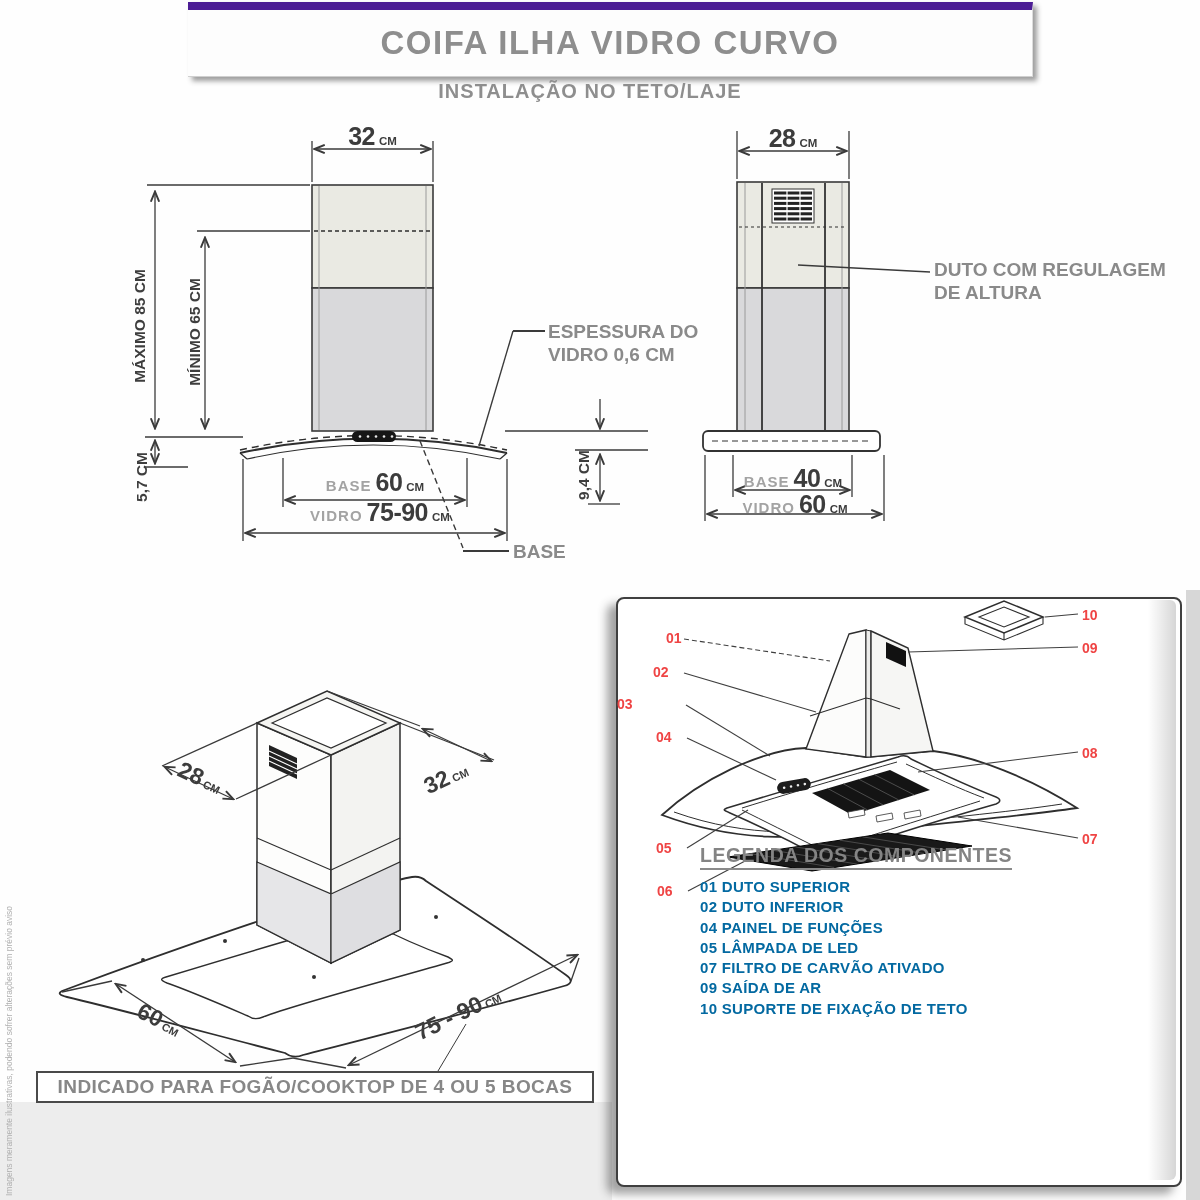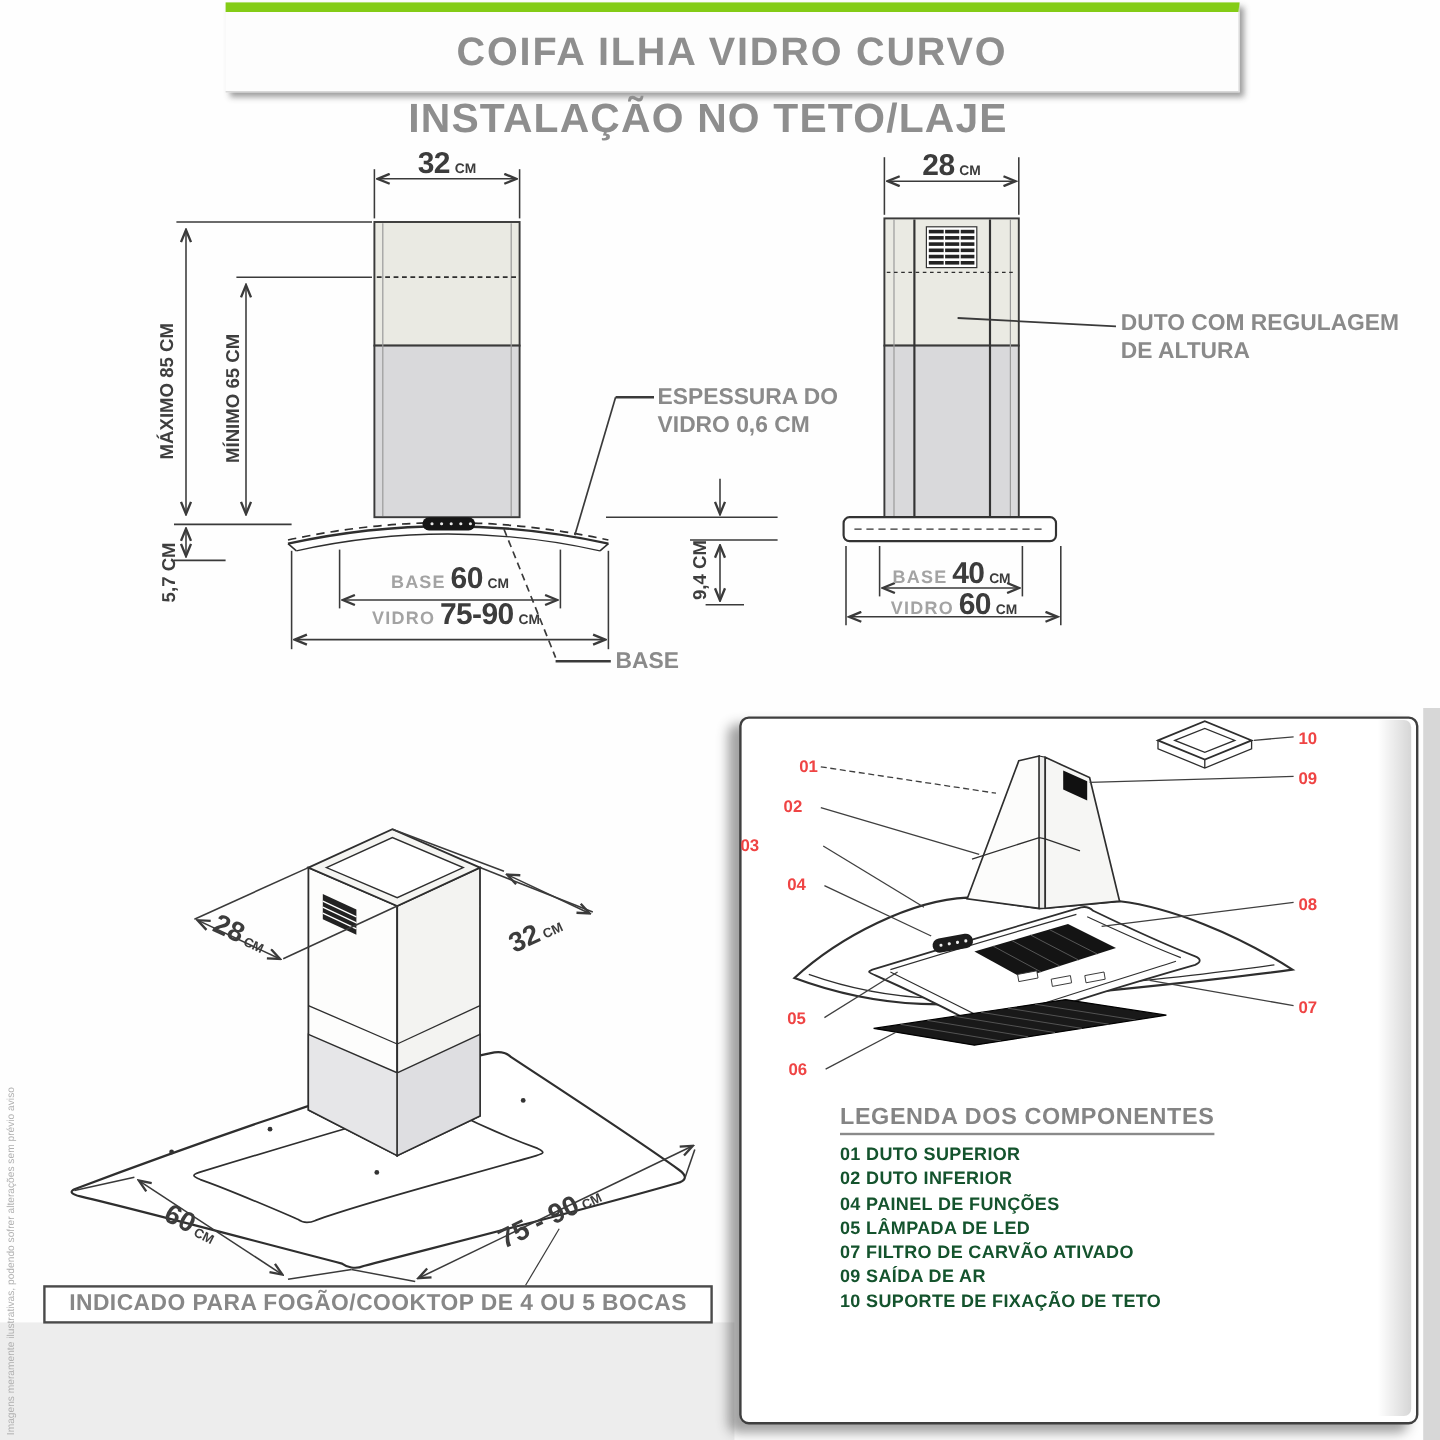--- a/index.html
+++ b/index.html
@@ -1,47 +1,47 @@
 <!DOCTYPE html>
 <html><head>
 <meta charset="utf-8">
 <style>
   html,body{margin:0;padding:0;background:#fff;font-family:"Liberation Sans",sans-serif;}
   .stage{position:relative;width:1200px;height:1200px;background:#fefefe;overflow:hidden;}
   .abs{position:absolute;}
   svg.art{position:absolute;left:0;top:0;pointer-events:none;}
 
   .title-box{left:188px;top:2px;width:844px;height:66px;background:#fdfdfd;
-    border-top:8px solid #84cc16;border-bottom:1px solid #cfcfcf;border-right:1px solid #dcdcdc;
+    border-top:8px solid #4c1d95;border-bottom:1px solid #cfcfcf;border-right:1px solid #dcdcdc;
     box-shadow:4px 4px 5px rgba(40,40,40,.45);display:flex;align-items:center;justify-content:center;}
   .title{font-size:33px;font-weight:bold;color:#8e8e8e;letter-spacing:1.5px;white-space:nowrap;}
-  .subtitle{left:290px;top:80px;width:600px;text-align:center;font-size:34px;font-weight:bold;color:#8e8e8e;letter-spacing:1px;}
+  .subtitle{left:290px;top:80px;width:600px;text-align:center;font-size:20px;font-weight:bold;color:#8e8e8e;letter-spacing:1px;}
 
   .dim{display:flex;align-items:baseline;justify-content:center;gap:4px;}
   .dim .v{font-size:25px;font-weight:bold;color:#3c3c3c;letter-spacing:-0.5px;}
   .dim .u{font-size:11.5px;font-weight:bold;color:#3c3c3c;}
   .dim .w{font-size:15px;font-weight:bold;color:#a3a3a3;letter-spacing:1px;}
 
   .vlabel{transform:translate(-50%,-50%) rotate(-90deg);font-size:15.5px;font-weight:bold;color:#3e3e3e;white-space:nowrap;}
   .ilabel{display:flex;align-items:baseline;gap:3px;justify-content:center;white-space:nowrap;}
   .ilabel .v{font-size:23px;font-weight:bold;color:#3c3c3c;}
   .ilabel .u{font-size:11px;font-weight:bold;color:#3c3c3c;}
 
   .glabel{font-size:19px;font-weight:bold;color:#8a8a8a;line-height:1.22;white-space:pre-line;}
   .callout{font-size:14px;font-weight:bold;color:#ef4444;}
 
   .panel{left:616px;top:597px;width:562px;height:586px;background:#fff;border:2px solid #3f3f3f;border-radius:8px;
     box-shadow:-9px 7px 10px rgba(50,50,50,.45);}
   .panel-shade{left:1148px;top:600px;width:28px;height:580px;background:linear-gradient(to right,rgba(0,0,0,0),rgba(0,0,0,0.16));border-radius:0 6px 6px 0;}
   .strip-right{left:1186px;top:590px;width:14px;height:610px;background:#d7d7d7;}
   .strip-bottom{left:0;top:1102px;width:612px;height:98px;background:#ededed;}
 
-  .legend{left:700px;top:920px;width:470px;}
+  .legend{left:700px;top:844px;width:470px;}
   .legend-h{display:inline-block;font-size:19.5px;font-weight:bold;color:#848484;border-bottom:2px solid #8a8a8a;padding-bottom:1px;margin-bottom:7px;letter-spacing:0.5px;}
-  .lg{font-size:15px;font-weight:bold;color:#14532d;line-height:20.3px;letter-spacing:0.3px;}
+  .lg{font-size:15px;font-weight:bold;color:#0369a1;line-height:20.3px;letter-spacing:0.3px;}
 
   .ind-box{left:36px;top:1071px;width:554px;height:28px;border:2px solid #4a4a4a;background:#fff;
     display:flex;align-items:center;justify-content:center;font-size:19px;font-weight:bold;color:#878787;letter-spacing:0.4px;}
   .sidenote{left:4px;top:1196px;transform-origin:0 0;transform:rotate(-90deg);font-size:8.5px;color:#b0b0b0;white-space:nowrap;}
 </style>
 </head>
 <body>
 
 <div class="stage">
 

